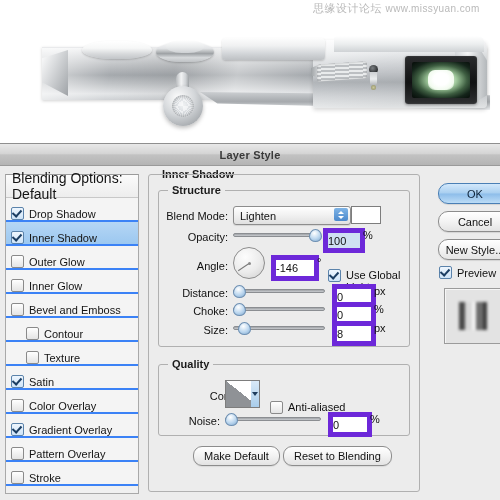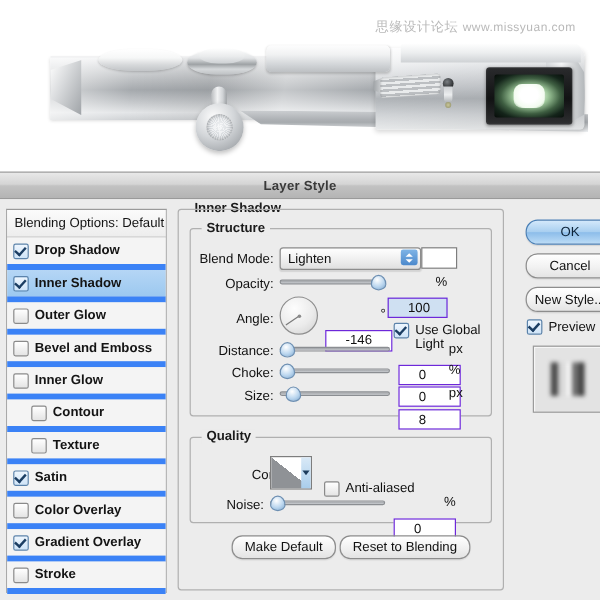--- a/index.html
+++ b/index.html
@@ -6,21 +6,21 @@
   body{
     width:500px;height:500px;overflow:hidden;
     background:#ffffff;
     font-family:"Liberation Sans","DejaVu Sans",sans-serif;
     -webkit-font-smoothing:antialiased;
   }
   #root{position:relative;width:500px;height:500px;}
 
   
   .watermark{
-    position:absolute;top:15px;left:313px;
+    position:absolute;top:1px;left:313px;
     font-size:11px;color:#b9b9b9;letter-spacing:0.5px;
     white-space:nowrap;user-select:none;
   }
   .watermark .cn{font-family:"DejaVu Sans",sans-serif;font-size:11px;}
   .watermark .url{font-size:10px;letter-spacing:0.4px;}
 
   
   .photo{position:absolute;left:0;top:0;width:500px;height:142px;background:#fff;overflow:hidden;}
   .cam-body{
     position:absolute;left:42px;top:47px;width:445px;height:52px;
@@ -162,23 +162,23 @@
   .body{position:absolute;left:0;top:22px;width:500px;height:335px;background:#ececec;}
 
   
   .styles-col{position:absolute;left:5px;top:8px;width:132px;height:318px;
               background:#f0f0f0;border:1px solid #a9a9a9;border-top-color:#9a9a9a;}
   .styles-head{height:23px;display:flex;align-items:center;padding-left:8px;
                background:linear-gradient(180deg,#fdfdfd,#eaeaea);
                border-bottom:1px solid #9d9d9d;font-size:11px;color:#1b1b1b;}
   .blend-row{height:22px;display:flex;align-items:center;padding-left:6px;
              background:linear-gradient(180deg,#fbfbfb,#ededed);
-             border-bottom:1px solid #c8c8c8;font-size:11px;color:#141414;}
-  .st-item{height:22px;display:flex;align-items:center;padding-left:5px;
-           border-bottom:5px solid #3b82f6;font-size:11px;color:#141414;background:#f4f4f4;font-weight:bold;}
+             border-bottom:1px solid #c8c8c8;font-size:14px;color:#141414;}
+  .st-item{height:22px;display:flex;align-items:flex-end;padding-left:5px;
+           border-bottom:2px solid #3b82f6;font-size:11px;color:#141414;background:#f4f4f4;}
   .st-item.sel{background:linear-gradient(180deg,#b5d6f5,#9cc8f0);}
   .st-item.indent{padding-left:20px;}
   .st-spacer{flex:1;background:#f4f4f4;}
 
   .cb{width:11px;height:11px;border:1px solid #8a8a8a;border-radius:2px;
       background:linear-gradient(180deg,#ffffff,#e4e4e4);margin-right:5px;flex:0 0 auto;
       position:relative;}
   .cb.on{background:linear-gradient(180deg,#eef6fe,#cfe4f8);border-color:#5b83ab;}
   .cb.on:after{content:"";position:absolute;left:2px;top:0px;width:4px;height:7px;
     border:solid #1c3e63;border-width:0 2px 2px 0;transform:rotate(42deg);}
@@ -205,22 +205,22 @@
     background:linear-gradient(180deg,#7fb4e6,#4c89cc);
     display:flex;flex-direction:column;align-items:center;justify-content:center;gap:2px;
   }
   .select .arrowbox i{display:block;width:0;height:0;border-left:3px solid transparent;
     border-right:3px solid transparent;}
   .select .arrowbox i.up{border-bottom:3px solid #fff;}
   .select .arrowbox i.dn{border-top:3px solid #fff;}
 
   .swatch{width:28px;height:16px;border:1px solid #7d7d7d;background:#fff;}
 
-  .num{height:15px;border:1px solid #6d28d9;background:#fff;font-size:11px;color:#111;
-       display:flex;align-items:center;justify-content:flex-start;padding-left:16px;margin-top:20px;}
+  .num{height:15px;border:5px solid #6d28d9;background:#fff;font-size:11px;color:#111;
+       display:flex;align-items:center;justify-content:flex-start;padding-left:0;}
   .num.sel{background:#cfe0f2;}
   .unit{font-size:11px;color:#111;margin-left:4px;}
 
   .slider{position:relative;height:14px;}
   .slider .track{position:absolute;left:0;top:5px;height:4px;width:100%;
     background:linear-gradient(180deg,#9fa2a6,#c9ccd0);border-radius:2px;
     border:1px solid #8b8e92;box-sizing:border-box;}
   .slider .thumb{position:absolute;top:1px;width:11px;height:11px;
     background:radial-gradient(circle at 40% 30%,#ffffff,#bcd7ef 55%,#7fa8cf);
     border:1px solid #6d8fb2;border-radius:50% 50% 50% 50%/60% 60% 40% 40%;}
@@ -316,45 +316,49 @@
         <div class="st-item sel">
           <span class="cb on"></span>
           <span>Inner Shadow</span>
         </div>
         <div class="st-item">
           <span class="cb"></span>
           <span>Outer Glow</span>
         </div>
         <div class="st-item">
           <span class="cb"></span>
+          <span>Inner Glow</span>
+        </div>
+        <div class="st-item">
+          <span class="cb"></span>
           <span>Bevel and Emboss</span>
         </div>
-        <div class="st-item">
-          <span class="cb"></span>
-          <span>Inner Glow</span>
-        </div>
         <div class="st-item indent">
           <span class="cb"></span>
           <span>Contour</span>
         </div>
         <div class="st-item indent">
           <span class="cb"></span>
           <span>Texture</span>
         </div>
         <div class="st-item">
           <span class="cb on"></span>
           <span>Satin</span>
         </div>
         <div class="st-item">
           <span class="cb"></span>
           <span>Color Overlay</span>
         </div>
         <div class="st-item">
           <span class="cb on"></span>
           <span>Gradient Overlay</span>
+        </div>
+        <div class="st-item">
+          <span class="cb"></span>
+          <span>Pattern Overlay</span>
         </div>
         <div class="st-item">
           <span class="cb"></span>
           <span>Stroke</span>
         </div>
         <div class="st-spacer"></div>
       </div>
 
       <div class="pane">
 

